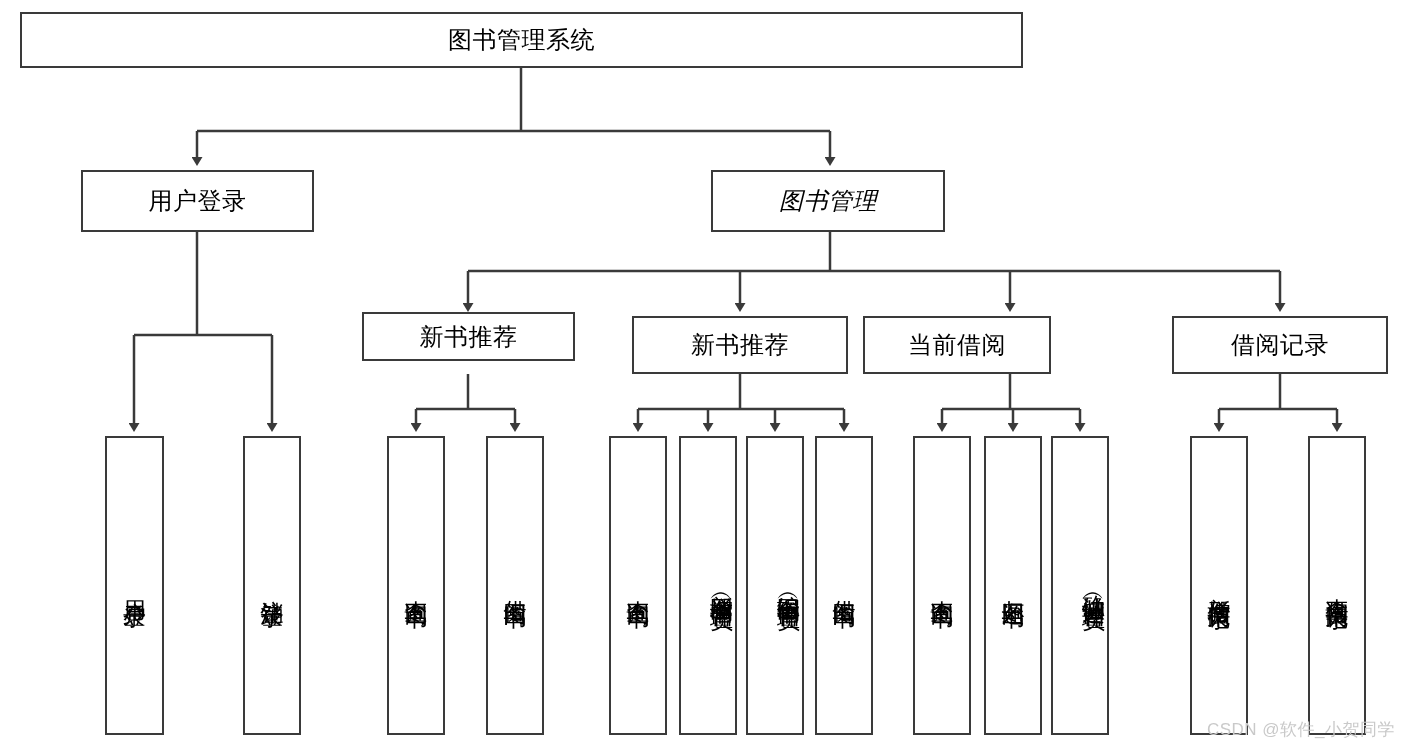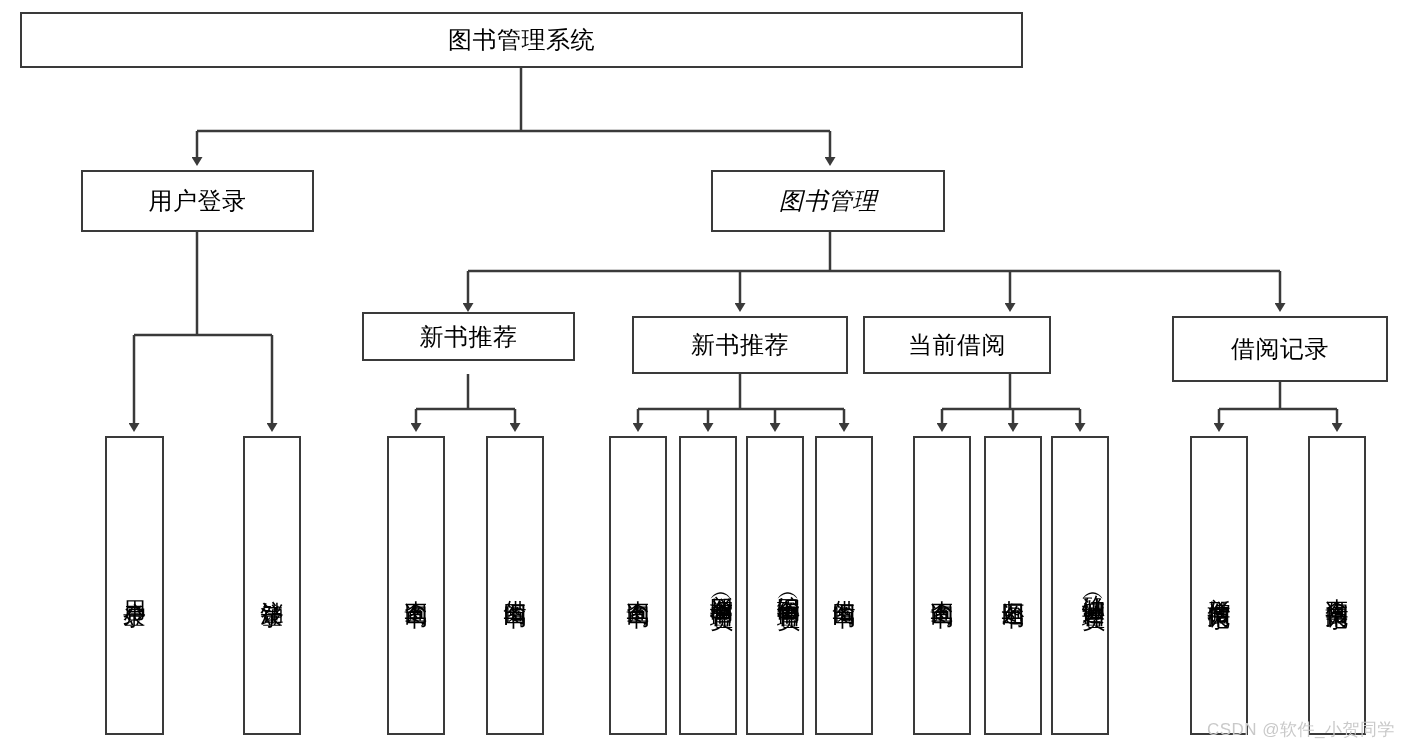--- a/index.html
+++ b/index.html
@@ -137,21 +137,21 @@
 
   <div class="node node-h" style="left: 362px; top: 312px; width: 213px; height: 49px;">
     <span>新书推荐</span>
   </div>
   <div class="node node-h" style="left: 632px; top: 316px; width: 216px; height: 58px;">
     <span>新书推荐</span>
   </div>
   <div class="node node-h" style="left: 863px; top: 316px; width: 188px; height: 58px;">
     <span>当前借阅</span>
   </div>
-  <div class="node node-h" style="left: 1172px; top: 316px; width: 216px; height: 66px; text-align: center;">
+  <div class="node node-h" style="left: 1172px; top: 316px; width: 216px; height: 58px; text-align: center;">
     <span>借阅记录</span>
   </div>
 
   <div id="leaf-host">
       <div class="node node-v" style="left: 105px; top: 436px; width: 59px; height: 299px;">
         <span class="vtext">用户登录</span>
       </div>
       <div class="node node-v" style="left: 243px; top: 436px; width: 58px; height: 299px;">
         <span class="vtext">注销登录</span>
       </div>

